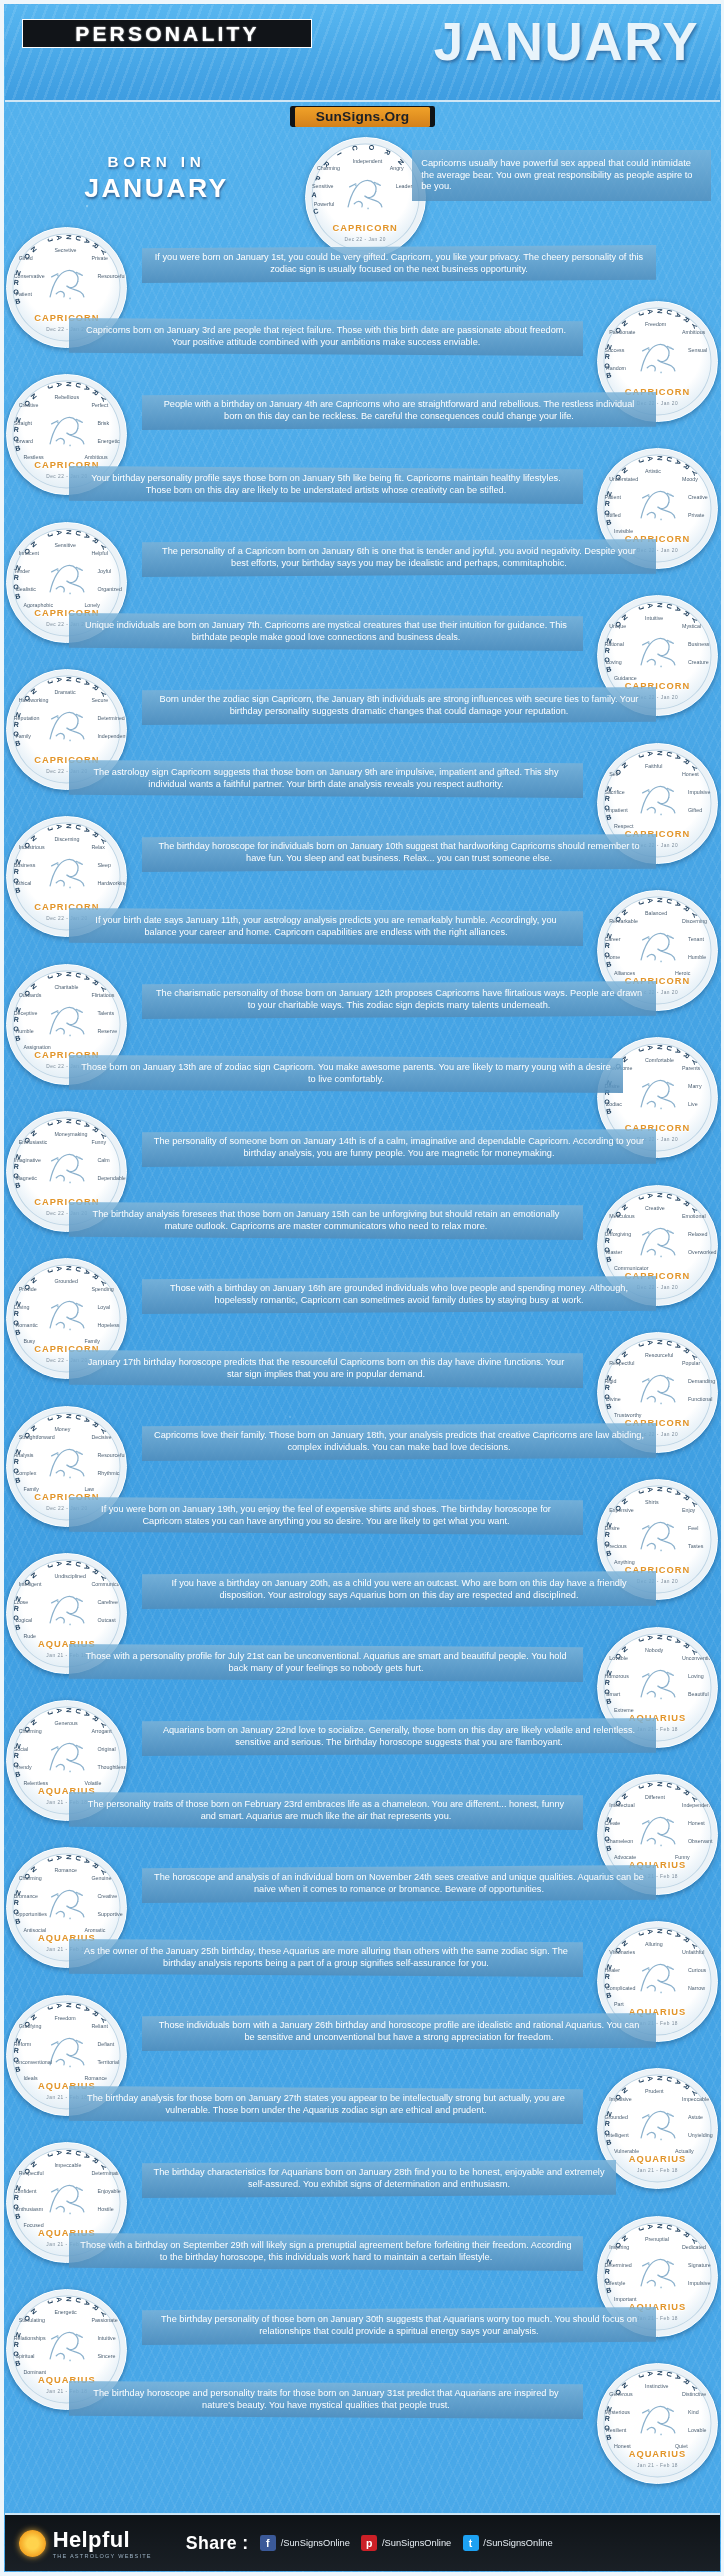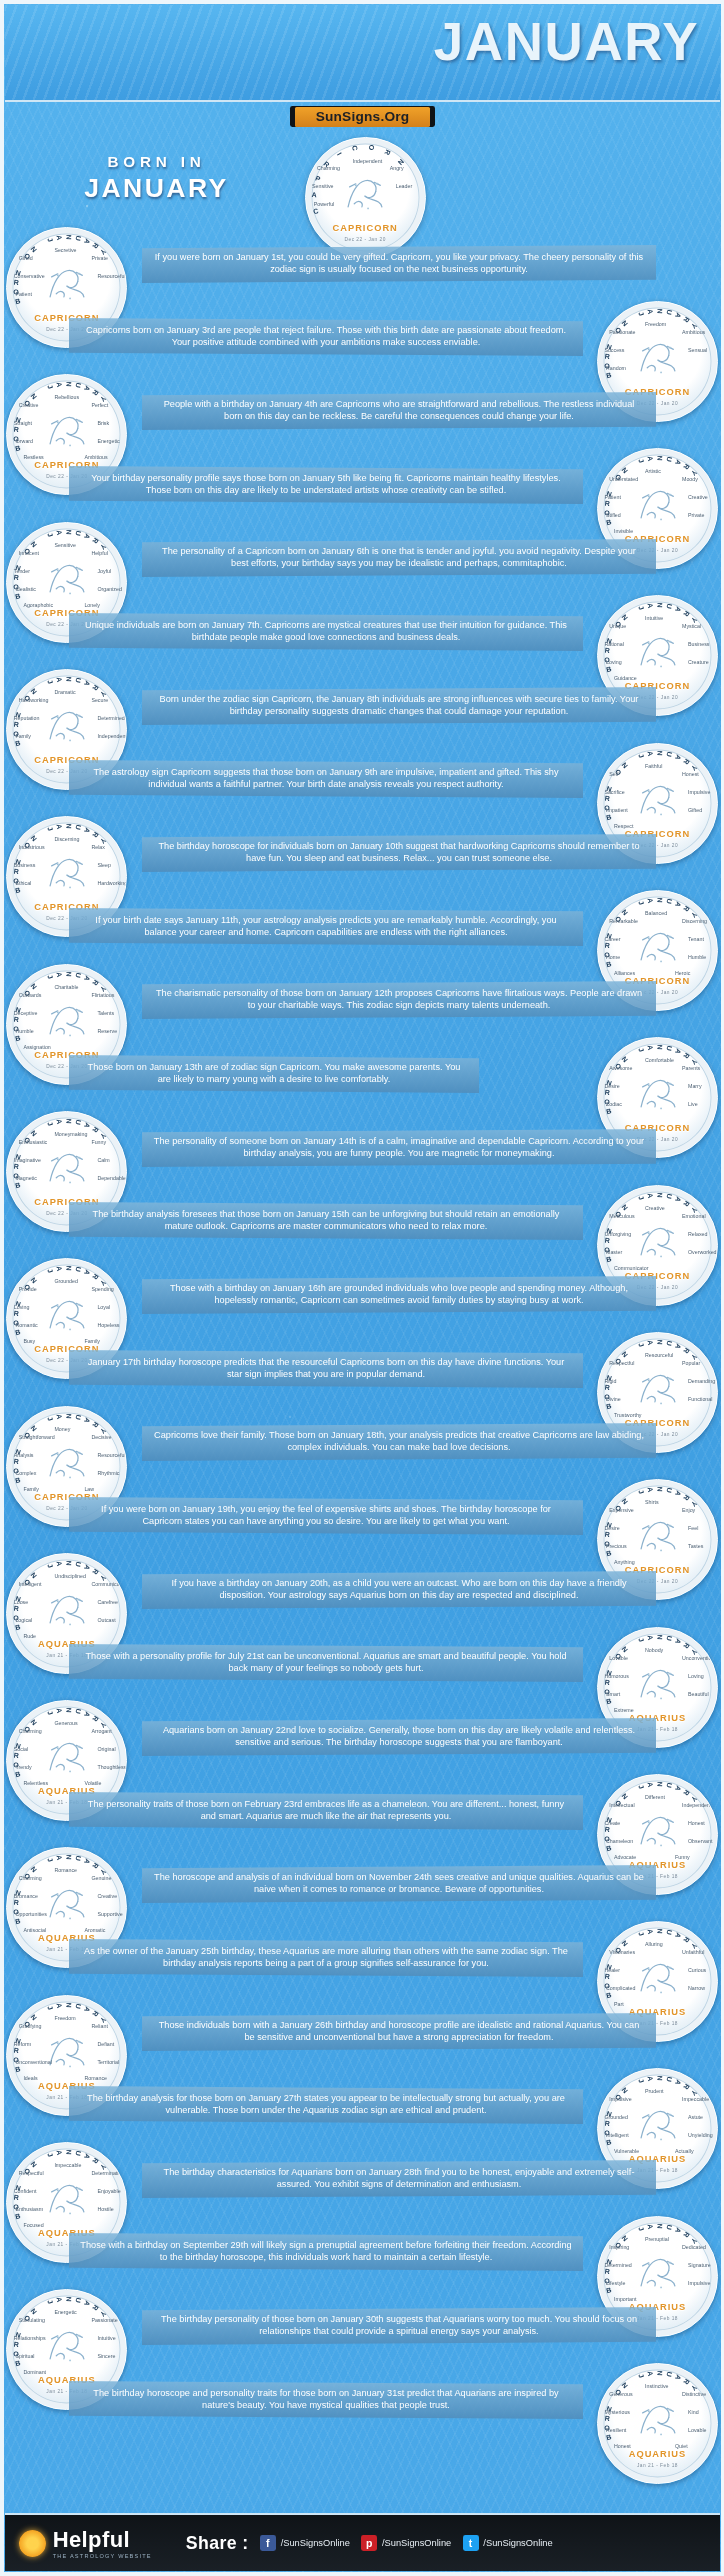--- a/index.html
+++ b/index.html
@@ -257,20 +257,21 @@
   .sq.tw { background: #1da1f2; }
 </style>
 </head>
 <body>
 
 <div class="bg"></div>
 
 <div class="header">
   <div class="header-stripes"></div>
   <div class="hdr-left">
+    <span class="hdr-personality">PERSONALITY</span>
   </div>
   <div class="hdr-month">JANUARY</div>
 </div>
 
 <div class="badge-row">
   <span class="badge">
     <span class="badge-inner">SunSigns.Org</span>
   </span>
 </div>
 
@@ -313,20 +314,21 @@
           <span style="left:47px; top:19.3px;">Independent</span>
           <span style="left:84px; top:27px;">Angry</span>
           <span style="left:6.4px; top:45px;">Sensitive</span>
           <span style="left:90px; top:45px;">Leader</span>
           <span style="left:8px; top:63px;">Powerful</span>
         </div>
         <div class="med-sign">CAPRICORN</div>
         <div class="med-sub">Dec 22 - Jan 20</div>
       </div>
     </div>
+  <div class="intro-text">Capricorns usually have powerful sex appeal that could intimidate the average bear. You own great responsibility as people aspire to be you.</div>
 </div>
 
 <div id="entries-root">
     <div class="medallion" style="left:6.4px; top:227px;">
       <div class="med-arc"></div>
       <div class="med-arc-text">
         <span style="transform: rotate(-105deg) translate(0,-51px) rotate(90deg) translate(-50%,-50%);">B</span>
         <span style="transform: rotate(-94.28571428571429deg) translate(0,-51px) rotate(90deg) translate(-50%,-50%);">O</span>
         <span style="transform: rotate(-83.57142857142857deg) translate(0,-51px) rotate(90deg) translate(-50%,-50%);">R</span>
         <span style="transform: rotate(-72.85714285714286deg) translate(0,-51px) rotate(90deg) translate(-50%,-50%);">N</span>
@@ -875,21 +877,21 @@
         <span style="left:47px; top:19.3px;">Comfortable</span>
         <span style="left:84px; top:27px;">Parents</span>
         <span style="left:6.4px; top:45px;">Desire</span>
         <span style="left:90px; top:45px;">Marry</span>
         <span style="left:8px; top:63px;">Zodiac</span>
         <span style="left:90px; top:63px;">Live</span>
       </div>
       <div class="med-sign">CAPRICORN</div>
       <div class="med-sub">Dec 22 - Jan 20</div>
     </div>
-    <div class="ribbon right-skew" style="left:69px; top:1055px; width:410px;">Those born on January 13th are of zodiac sign Capricorn. You make awesome parents. You are likely to marry young with a desire to live comfortably.</div>
+    <div class="ribbon right-skew" style="left:69px; top:1055px; width:554px;">Those born on January 13th are of zodiac sign Capricorn. You make awesome parents. You are likely to marry young with a desire to live comfortably.</div>
     <div class="medallion" style="left:6.4px; top:1111px;">
       <div class="med-arc"></div>
       <div class="med-arc-text">
         <span style="transform: rotate(-105deg) translate(0,-51px) rotate(90deg) translate(-50%,-50%);">B</span>
         <span style="transform: rotate(-94.28571428571429deg) translate(0,-51px) rotate(90deg) translate(-50%,-50%);">O</span>
         <span style="transform: rotate(-83.57142857142857deg) translate(0,-51px) rotate(90deg) translate(-50%,-50%);">R</span>
         <span style="transform: rotate(-72.85714285714286deg) translate(0,-51px) rotate(90deg) translate(-50%,-50%);">N</span>
         <span style="transform: rotate(-62.142857142857146deg) translate(0,-51px) rotate(90deg) translate(-50%,-50%);">&nbsp;</span>
         <span style="transform: rotate(-51.42857142857143deg) translate(0,-51px) rotate(90deg) translate(-50%,-50%);">O</span>
         <span style="transform: rotate(-40.71428571428572deg) translate(0,-51px) rotate(90deg) translate(-50%,-50%);">N</span>
@@ -1586,21 +1588,21 @@
         <span style="left:84px; top:27px;">Determination</span>
         <span style="left:6.4px; top:45px;">Confident</span>
         <span style="left:90px; top:45px;">Enjoyable</span>
         <span style="left:8px; top:63px;">Enthusiasm</span>
         <span style="left:90px; top:63px;">Hostile</span>
         <span style="left:16px; top:79px;">Focused</span>
       </div>
       <div class="med-sign">AQUARIUS</div>
       <div class="med-sub">Jan 21 - Feb 18</div>
     </div>
-    <div class="ribbon left-skew" style="left:142px; top:2160px; width:514px;">The birthday characteristics for Aquarians born on January 28th find you to be honest, enjoyable and extremely self-assured. You exhibit signs of determination and enthusiasm.</div>
+    <div class="ribbon left-skew" style="left:142px; top:2160px; width:474px;">The birthday characteristics for Aquarians born on January 28th find you to be honest, enjoyable and extremely self-assured. You exhibit signs of determination and enthusiasm.</div>
     <div class="medallion" style="left:597px; top:2216px;">
       <div class="med-arc"></div>
       <div class="med-arc-text">
         <span style="transform: rotate(-105deg) translate(0,-51px) rotate(90deg) translate(-50%,-50%);">B</span>
         <span style="transform: rotate(-94.28571428571429deg) translate(0,-51px) rotate(90deg) translate(-50%,-50%);">O</span>
         <span style="transform: rotate(-83.57142857142857deg) translate(0,-51px) rotate(90deg) translate(-50%,-50%);">R</span>
         <span style="transform: rotate(-72.85714285714286deg) translate(0,-51px) rotate(90deg) translate(-50%,-50%);">N</span>
         <span style="transform: rotate(-62.142857142857146deg) translate(0,-51px) rotate(90deg) translate(-50%,-50%);">&nbsp;</span>
         <span style="transform: rotate(-51.42857142857143deg) translate(0,-51px) rotate(90deg) translate(-50%,-50%);">O</span>
         <span style="transform: rotate(-40.71428571428572deg) translate(0,-51px) rotate(90deg) translate(-50%,-50%);">N</span>

